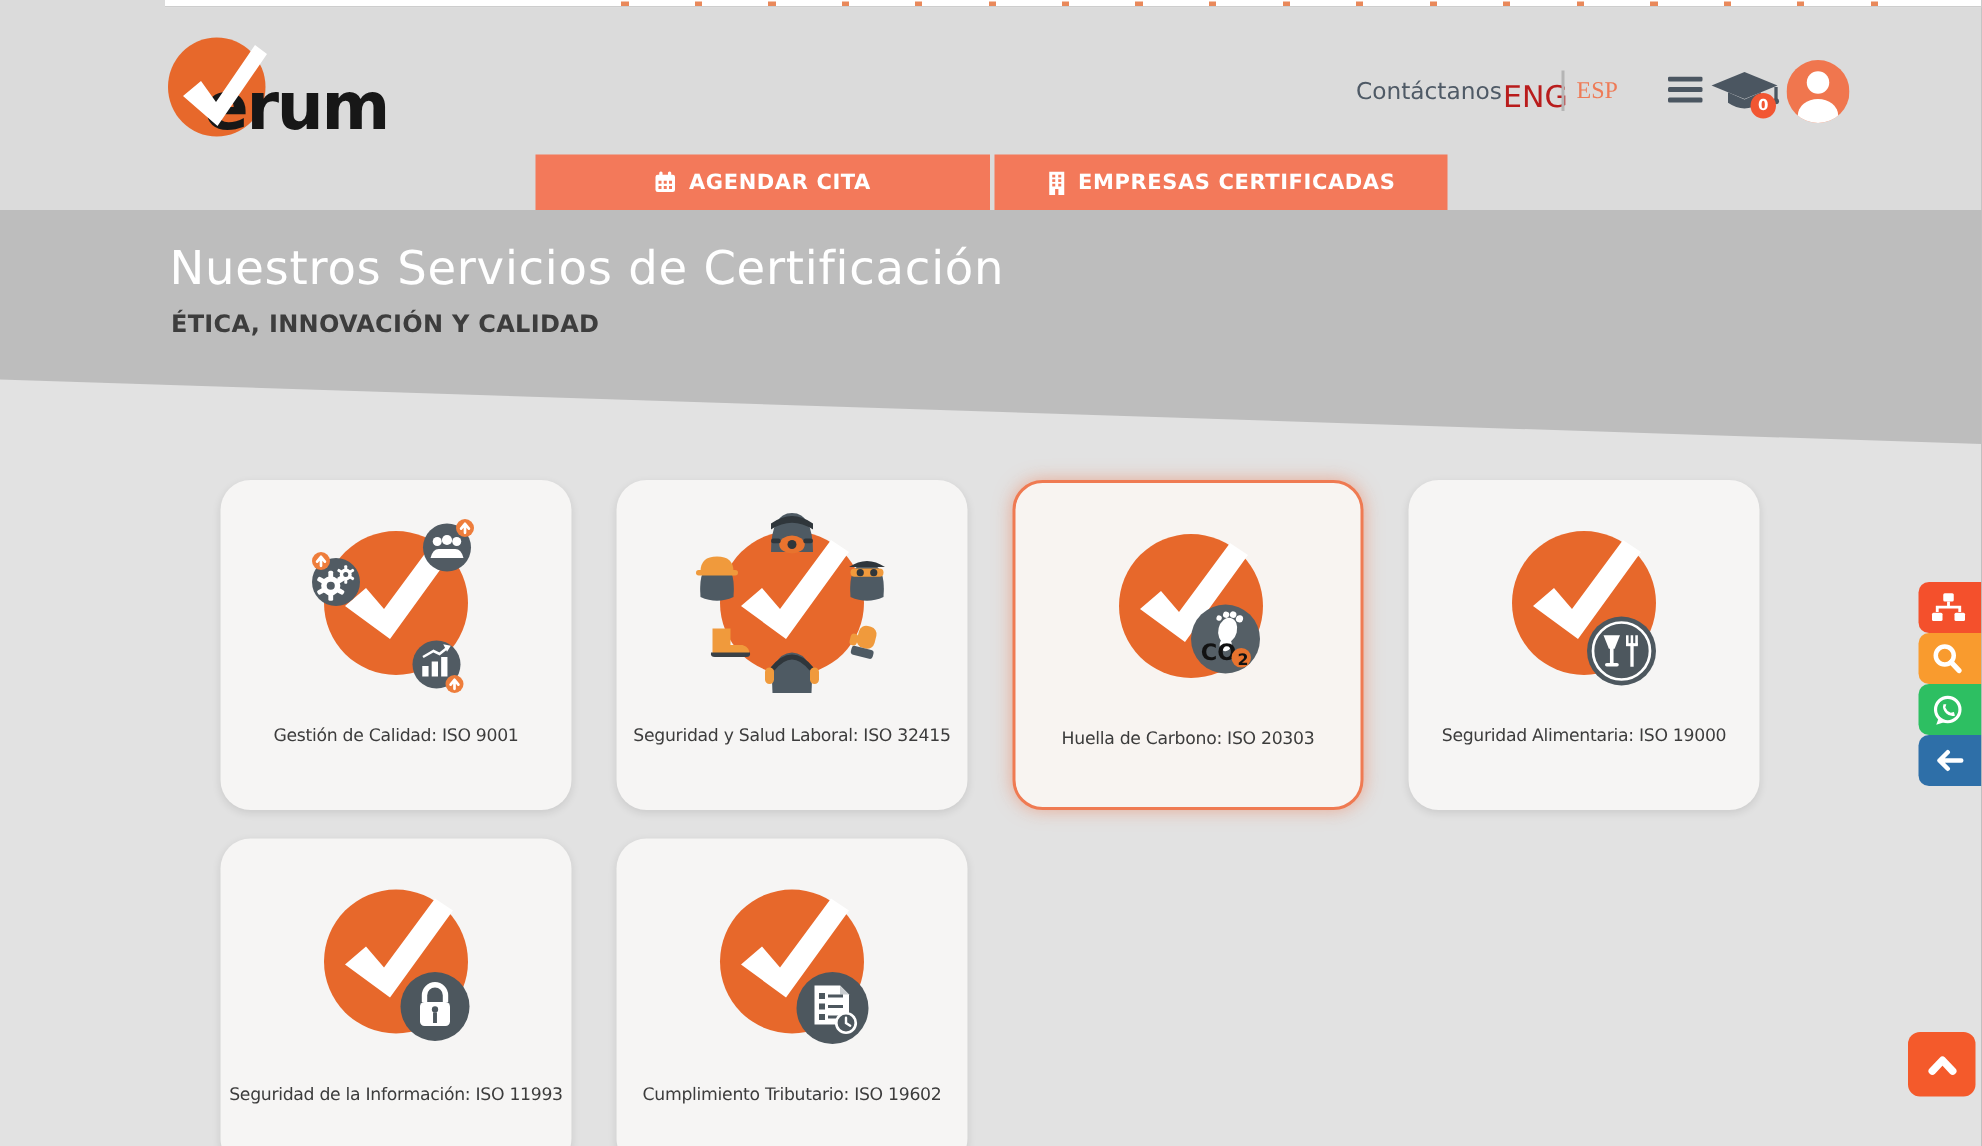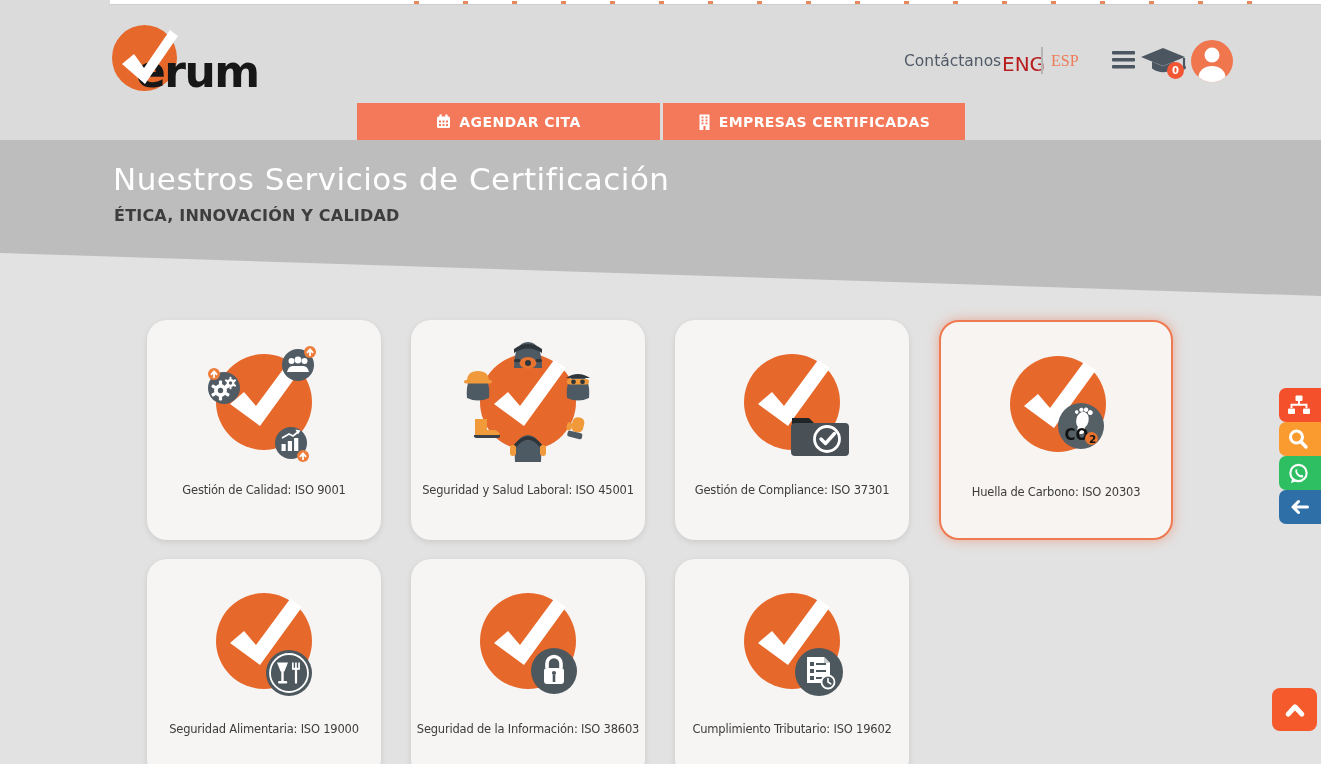--- a/index.html
+++ b/index.html
@@ -256,35 +256,23 @@
         <g transform="translate(14,90)">
           <path d="M-7 -11 h12 v11 h8 q6 2 4 7 h-24 z" fill="#f09a3c"></path>
           <path d="M-8 5 h26 q0.5 3 -2.5 3 h-21 q-3 0 -2.5 -3 z" fill="#3a4146"></path>
         </g>
         <g transform="translate(108,88) rotate(14)">
           <rect x="-5" y="-11" width="12" height="15" rx="5" fill="#f09a3c"></rect>
           <rect x="-9.5" y="-4" width="5" height="8" rx="2.5" fill="#f09a3c"></rect>
           <rect x="-7" y="4" width="15" height="6" rx="2" fill="#4e5a63"></rect>
         </g>
       </svg>
-      <div class="label">Seguridad y Salud Laboral: ISO 45001</div>
-    </div>
-
-    <div class="card">
-      <svg class="icon" viewBox="0 0 120 120">
-        <use href="#g-check"></use>
-        <g transform="translate(88,92)">
-          <path d="M-28 -14 h17 l7 7 h-24 z" fill="#1f2427"></path>
-          <rect x="-29" y="-9" width="58" height="33" rx="4" fill="#495156"></rect>
-          <circle cx="7" cy="7" r="12.5" fill="none" stroke="#fff" stroke-width="2.8"></circle>
-          <path d="M1 7 l4.5 4.5 l9 -10" stroke="#fff" stroke-width="3.4" fill="none" stroke-linecap="round" stroke-linejoin="round"></path>
-        </g>
-      </svg>
-      <div class="label">Gestión de Compliance: ISO 37301</div>
-    </div>
+      <div class="label">Seguridad y Salud Laboral: ISO 32415</div>
+    </div>
+
 
     <div class="card highlighted">
       <svg class="icon" viewBox="0 0 120 120">
         <use href="#g-check"></use>
         <g transform="translate(83,84)">
           <circle r="23" fill="#555f66"></circle>
           <g fill="#fff" transform="rotate(14)">
             <ellipse cx="0" cy="-6" rx="6.2" ry="8.5"></ellipse>
             <ellipse cx="1" cy="3.5" rx="4" ry="4.5"></ellipse>
             <circle cx="-7.5" cy="-12.5" r="1.8"></circle>
@@ -323,21 +311,21 @@
       <svg class="icon" viewBox="0 0 120 120">
         <use href="#g-check"></use>
         <g transform="translate(86,92)">
           <circle r="23" fill="#4d575e"></circle>
           <path d="M-7 -3 v-4.5 a7 7 0 0 1 14 0 v4.5" stroke="#fff" stroke-width="3.6" fill="none"></path>
           <rect x="-10" y="-3" width="20" height="16" rx="3" fill="#fff"></rect>
           <circle cx="0" cy="2" r="2.1" fill="#4d575e"></circle>
           <rect x="-1.3" y="4" width="2.6" height="7" fill="#4d575e"></rect>
         </g>
       </svg>
-      <div class="label">Seguridad de la Información: ISO 38603</div>
+      <div class="label">Seguridad de la Información: ISO 11993</div>
     </div>
 
     <div class="card">
       <svg class="icon" viewBox="0 0 120 120">
         <use href="#g-check"></use>
         <g transform="translate(87,93)">
           <circle r="24" fill="#4d575e"></circle>
           <path d="M-12 -15 h17 l6 6 v20 h-23 z" fill="#fff"></path>
           <path d="M5 -15 v6 h6 z" fill="#c9cdd0"></path>
           <g fill="#4d575e">

